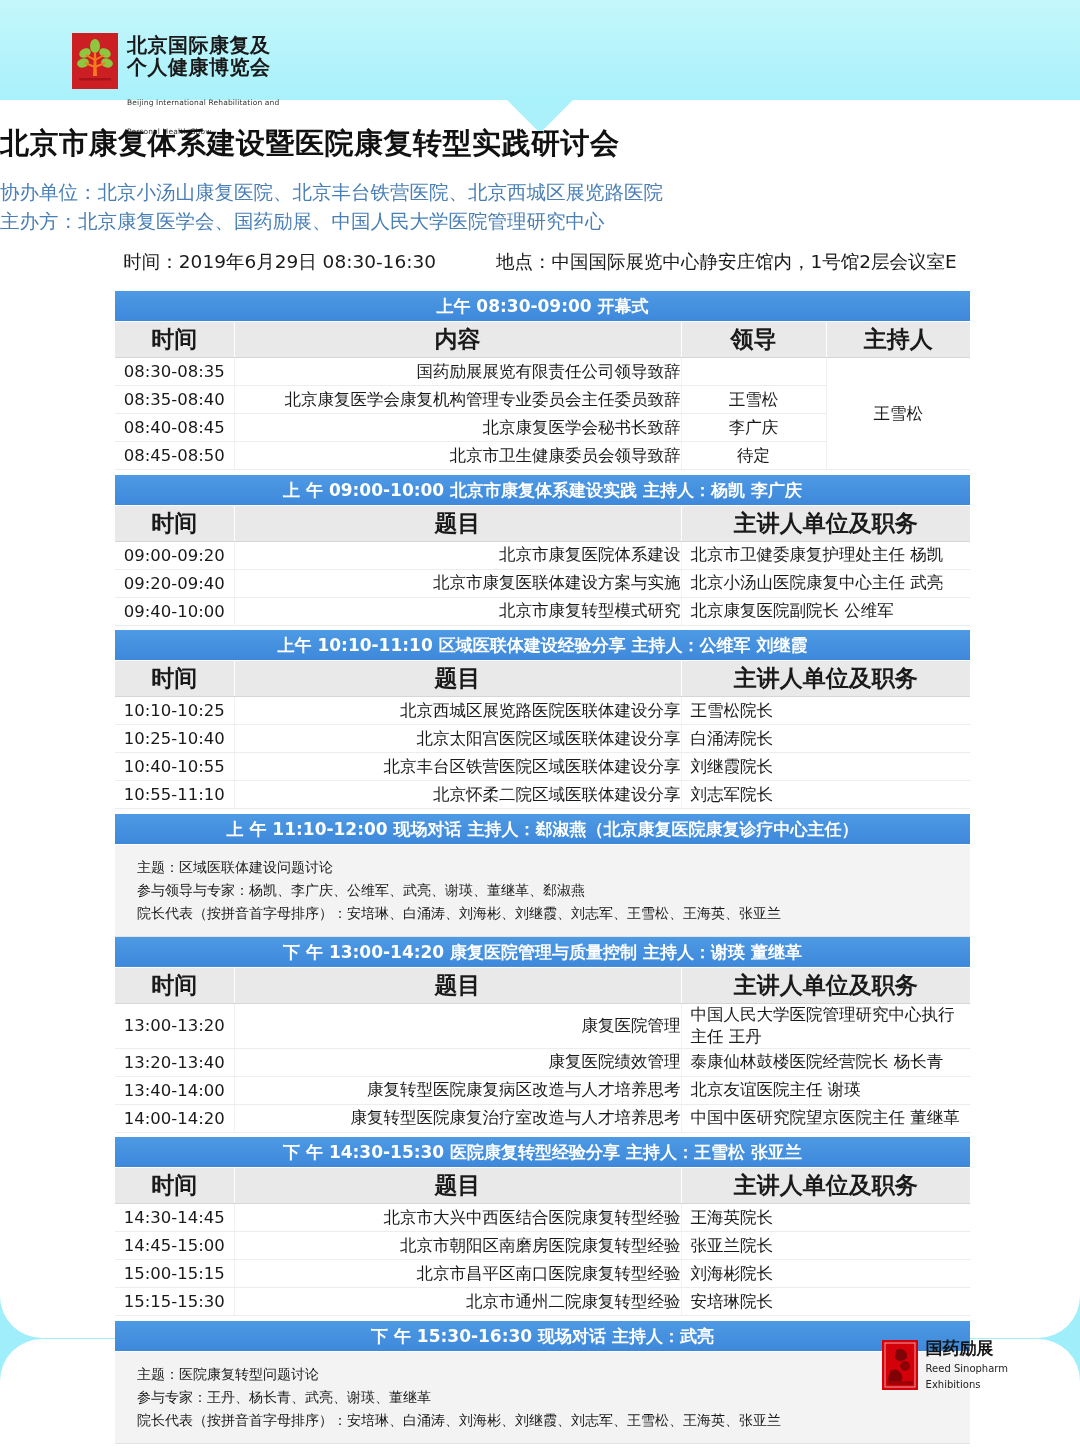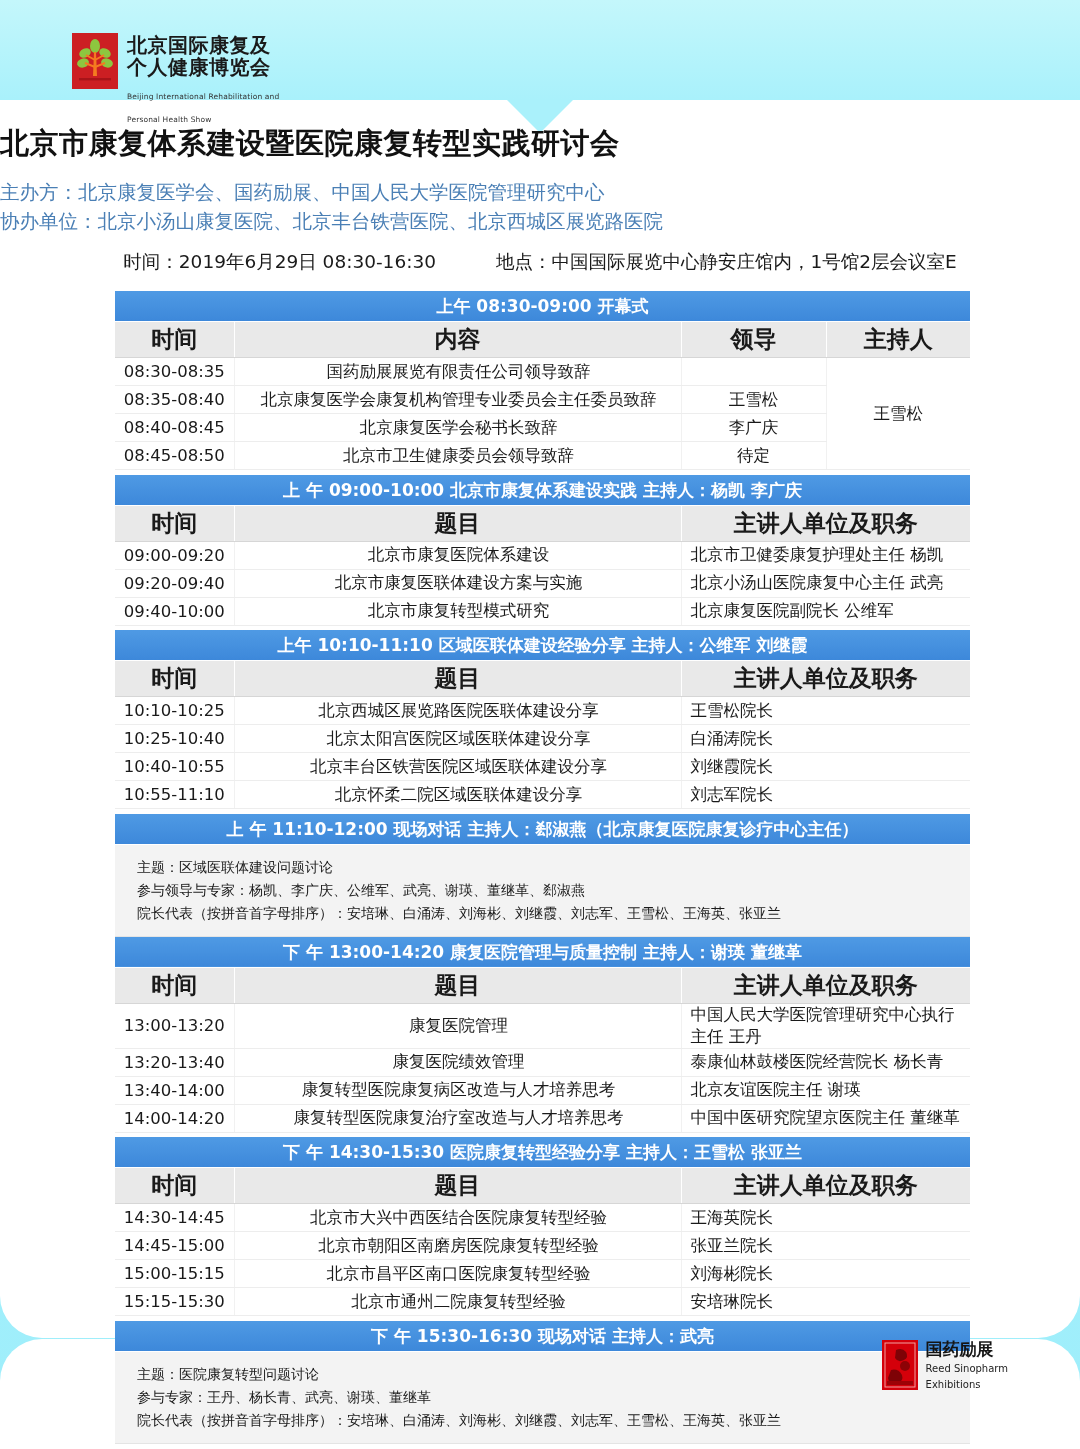--- a/index.html
+++ b/index.html
@@ -45,21 +45,21 @@
 
   
   .brand { position:absolute; left:72px; top:33px; display:flex; align-items:flex-start; gap:9px; z-index:4; }
   .brand-mark {
     width:46px; height:56px; background:#cc1f23; flex:0 0 auto;
     position:relative; display:flex; align-items:center; justify-content:center;
   }
   .brand-mark svg { width:40px; height:46px; display:block; }
   .brand-text { padding-top:1px; }
   .brand-cn { font-size:20px; font-weight:bold; color:#1a1a1a; line-height:1.12; letter-spacing:.5px; }
-  .brand-en { font-size:7.5px; color:#333; line-height:1.35; margin-top:13px; letter-spacing:.15px; }
+  .brand-en { font-size:7.5px; color:#333; line-height:1.35; margin-top:19px; letter-spacing:.15px; }
 
   
   .titlewrap { position:absolute; left:0; top:124px; width:1080px; z-index:4; text-align:left; }
   .main-title {
     font-size:29px; font-weight:bold; color:#111; letter-spacing:.5px;
   }
   .org-lines { margin-top:14px; color:#4a7fb5; font-size:19.5px; line-height:1.5; }
   .meta-line {
     margin-top:12px; color:#1a1a1a; font-size:18.5px;
     display:flex; justify-content:center; gap:60px;
@@ -84,38 +84,38 @@
     border-bottom:1px solid #d6d6d6;
   }
   .colhead td:last-child { border-right:none; }
 
   .drow td {
     background:#ffffff; font-size:16.5px; color:#1a1a1a;
     height:28px; border-bottom:1px solid #ededed;
     vertical-align:middle;
   }
   .drow td.c-time { text-align:center; padding:0 4px; border-right:1px solid #f1f1f1; }
-  .drow td.c-body { text-align:center; padding-left:2px; border-right:1px solid #f1f1f1;margin-top:40px; }
+  .drow td.c-body { text-align:right; padding-left:2px; border-right:1px solid #f1f1f1;margin-top:40px; }
   .drow td.c-mid  { text-align:center; border-right:1px solid #f1f1f1; }
   .drow td.c-last { text-align:center; border-right:none; }
   .drow td.c-spk  { text-align:left; padding-left:9px; border-right:none; }
   .drow:last-child td { border-bottom:none; }
 
   .talkblock td {
     background:#f3f3f3; padding:11px 0 11px 22px;
     font-size:14px; color:#1a1a1a; line-height:1.65; text-align:left;
     border-bottom:1px solid #e4e4e4;
   }
   .spacer td { height:5px; background:#ffffff; border:none; }
 
   
   .sponsor { position:absolute; right:72px; bottom:58px; display:flex; align-items:flex-start; gap:8px; z-index:5; }
   .sponsor-mark { width:36px; height:50px; background:#d4000a; flex:0 0 auto; position:relative; }
   .sponsor-mark svg { width:36px; height:50px; display:block; }
-  .sponsor-cn { font-size:17px; font-weight:bold; color:#141414; line-height:1.1; }
+  .sponsor-cn { font-size:17px; font-weight:bold; color:#141414; line-height:1.1;font-family:Liberation Serif, serif; }
   .sponsor-en { font-size:10px; color:#222; line-height:1.3; margin-top:3px; }
 </style>
 </head>
 <body>
 
 <div class="page">
 
   <div class="header-band"></div>
   <div class="notch"></div>
   <div class="body-white"></div>
@@ -139,22 +139,22 @@
       <div class="brand-cn">北京国际康复及</div>
       <div class="brand-cn">个人健康博览会</div>
       <div class="brand-en">Beijing International Rehabilitation and</div>
       <div class="brand-en">Personal Health Show</div>
     </div>
   </div>
 
   <div class="titlewrap">
     <div class="main-title">北京市康复体系建设暨医院康复转型实践研讨会</div>
     <div class="org-lines">
+      <div>协办单位：北京小汤山康复医院、北京丰台铁营医院、北京西城区展览路医院</div>
       <div>主办方：北京康复医学会、国药励展、中国人民大学医院管理研究中心</div>
-      <div>协办单位：北京小汤山康复医院、北京丰台铁营医院、北京西城区展览路医院</div>
     </div>
     <div class="meta-line">
       <div>时间：2019年6月29日 08:30-16:30</div>
       <div>地点：中国国际展览中心静安庄馆内，1号馆2层会议室E</div>
     </div>
   </div>
 
   <table class="sched">
     <colgroup>
       <col style="width:119px">

